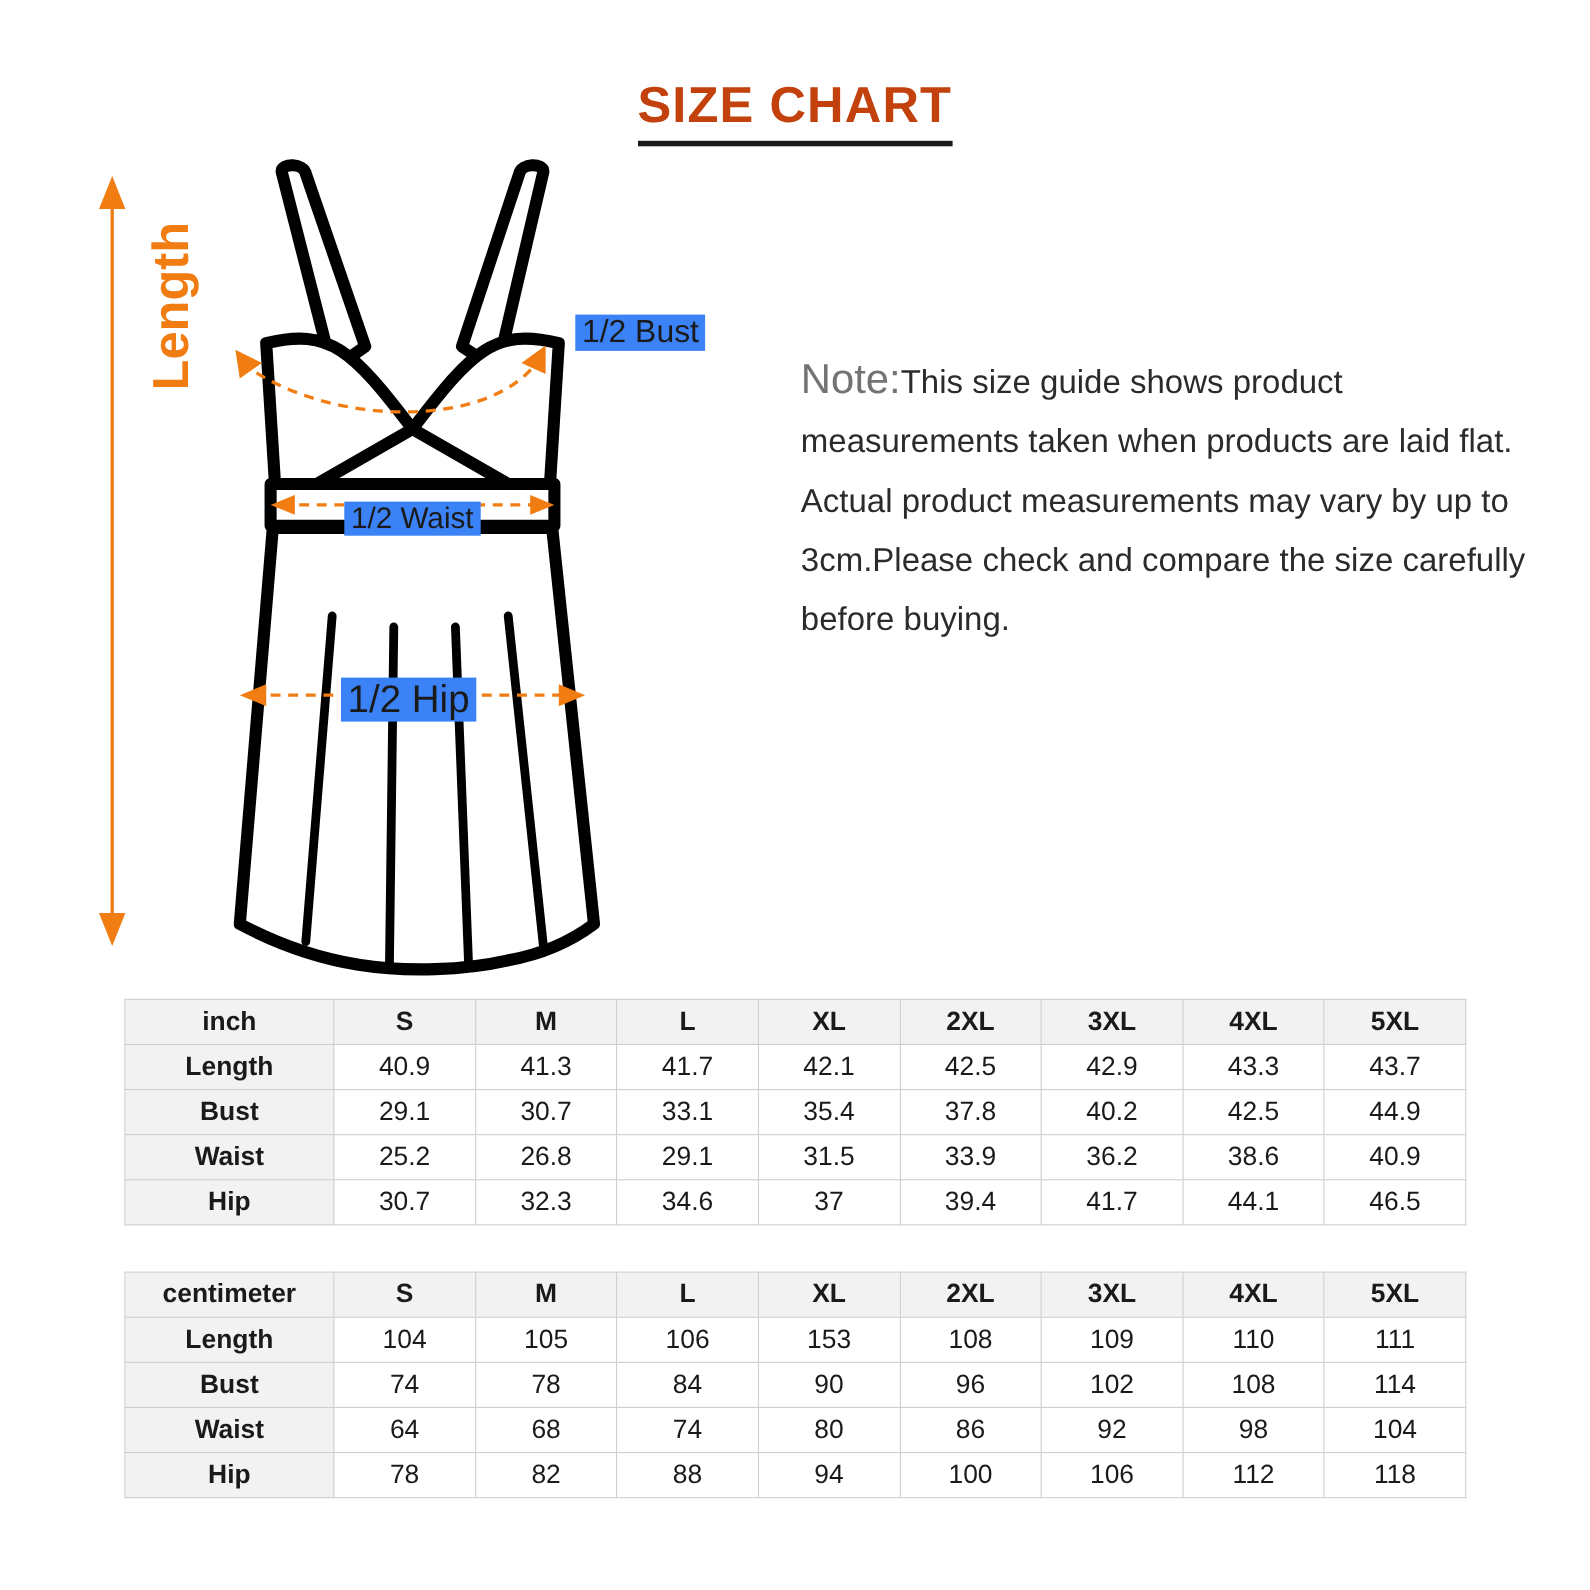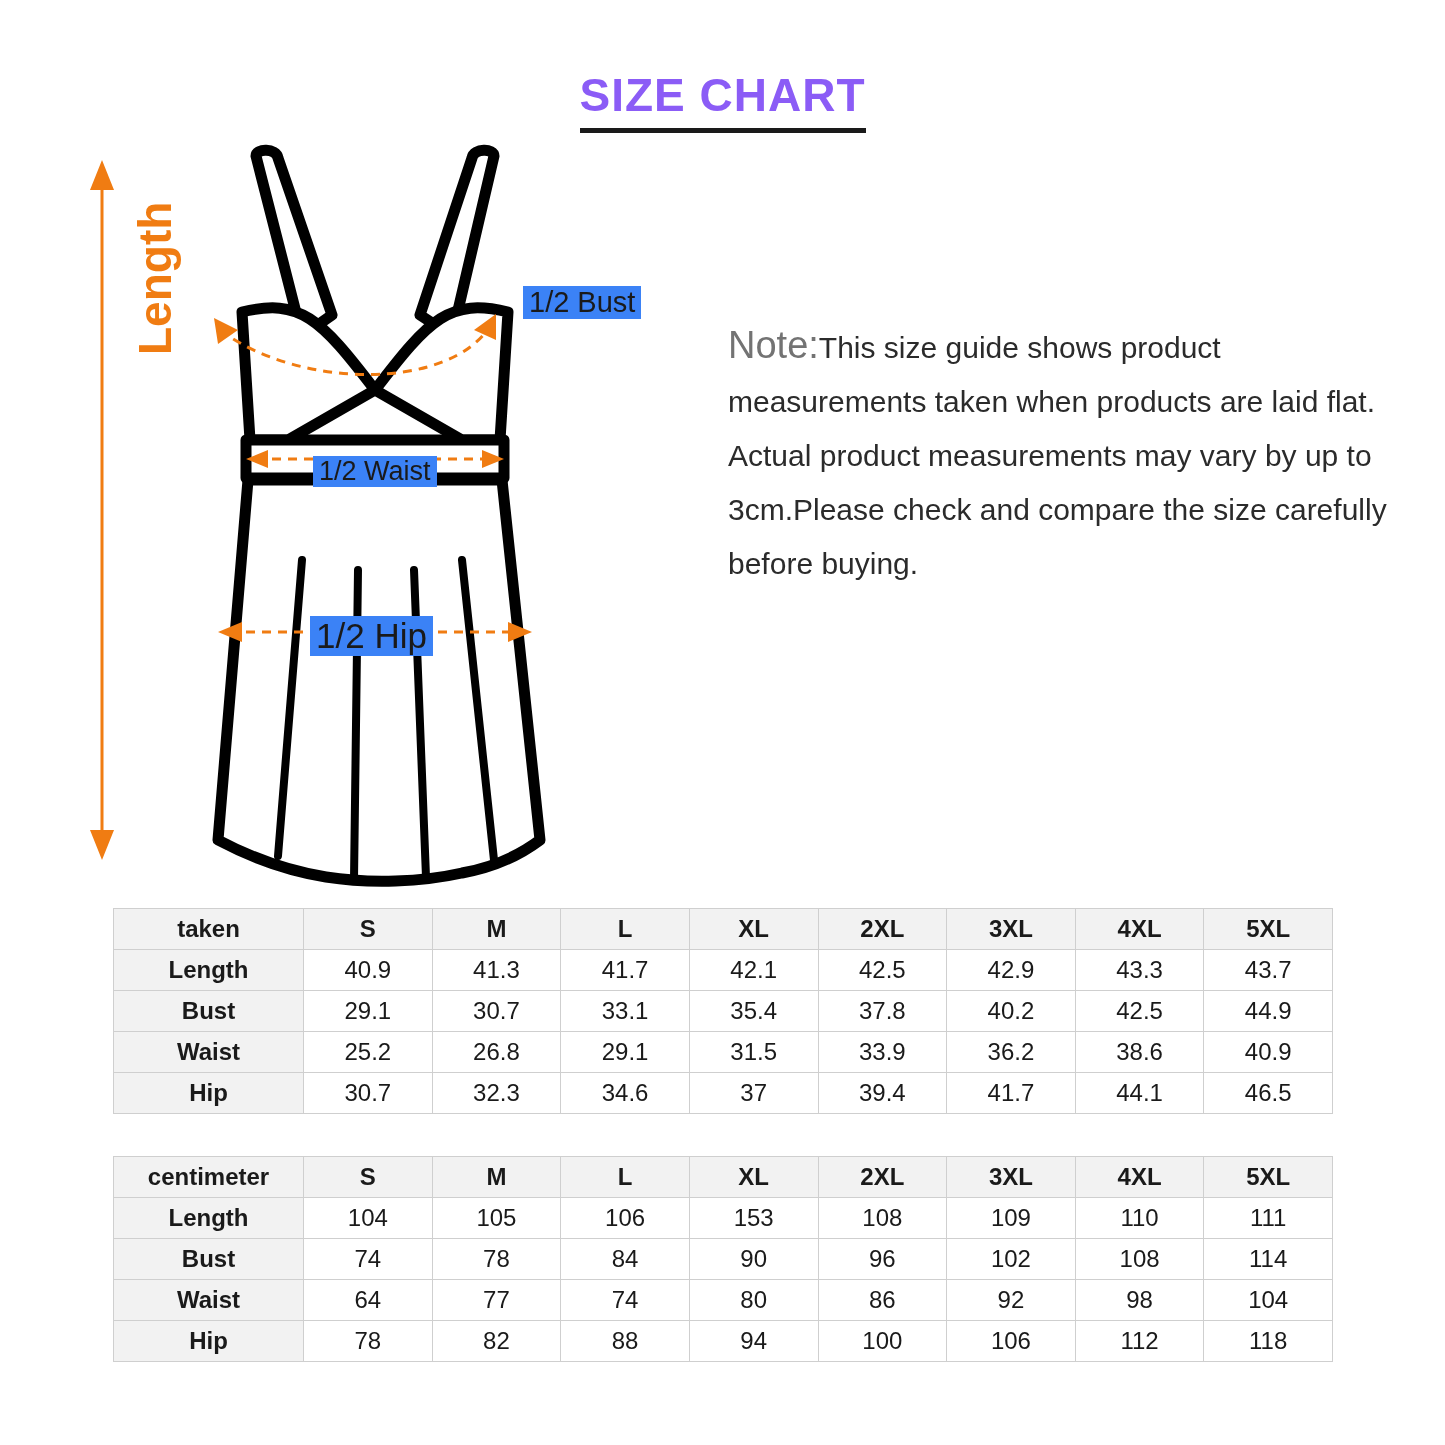--- a/index.html
+++ b/index.html
@@ -22,21 +22,21 @@
     top: 68px;
     left: 0;
     width: 1445px;
     text-align: center;
   }
   .title {
     display: inline-block;
     font-size: 46px;
     font-weight: bold;
     letter-spacing: 1px;
-    color: #8b5cf6;
+    color: #c2410c;
     padding-bottom: 6px;
     border-bottom: 5px solid #1a1a1a;
   }
 
   
   .illus {
     position: absolute;
     left: 70px;
     top: 140px;
     width: 620px;
@@ -189,21 +189,21 @@
       <col>
       <col>
       <col>
       <col>
       <col>
       <col>
       <col>
   </colgroup>
   <thead>
     <tr>
-      <td>taken</td>
+      <td>inch</td>
       <td>S</td>
       <td>M</td>
       <td>L</td>
       <td>XL</td>
       <td>2XL</td>
       <td>3XL</td>
       <td>4XL</td>
       <td>5XL</td>
     </tr>
   </thead>
@@ -299,21 +299,21 @@
       <td>84</td>
       <td>90</td>
       <td>96</td>
       <td>102</td>
       <td>108</td>
       <td>114</td>
     </tr>
     <tr>
       <td class="rowhead">Waist</td>
       <td>64</td>
-      <td>77</td>
+      <td>68</td>
       <td>74</td>
       <td>80</td>
       <td>86</td>
       <td>92</td>
       <td>98</td>
       <td>104</td>
     </tr>
     <tr>
       <td class="rowhead">Hip</td>
       <td>78</td>

